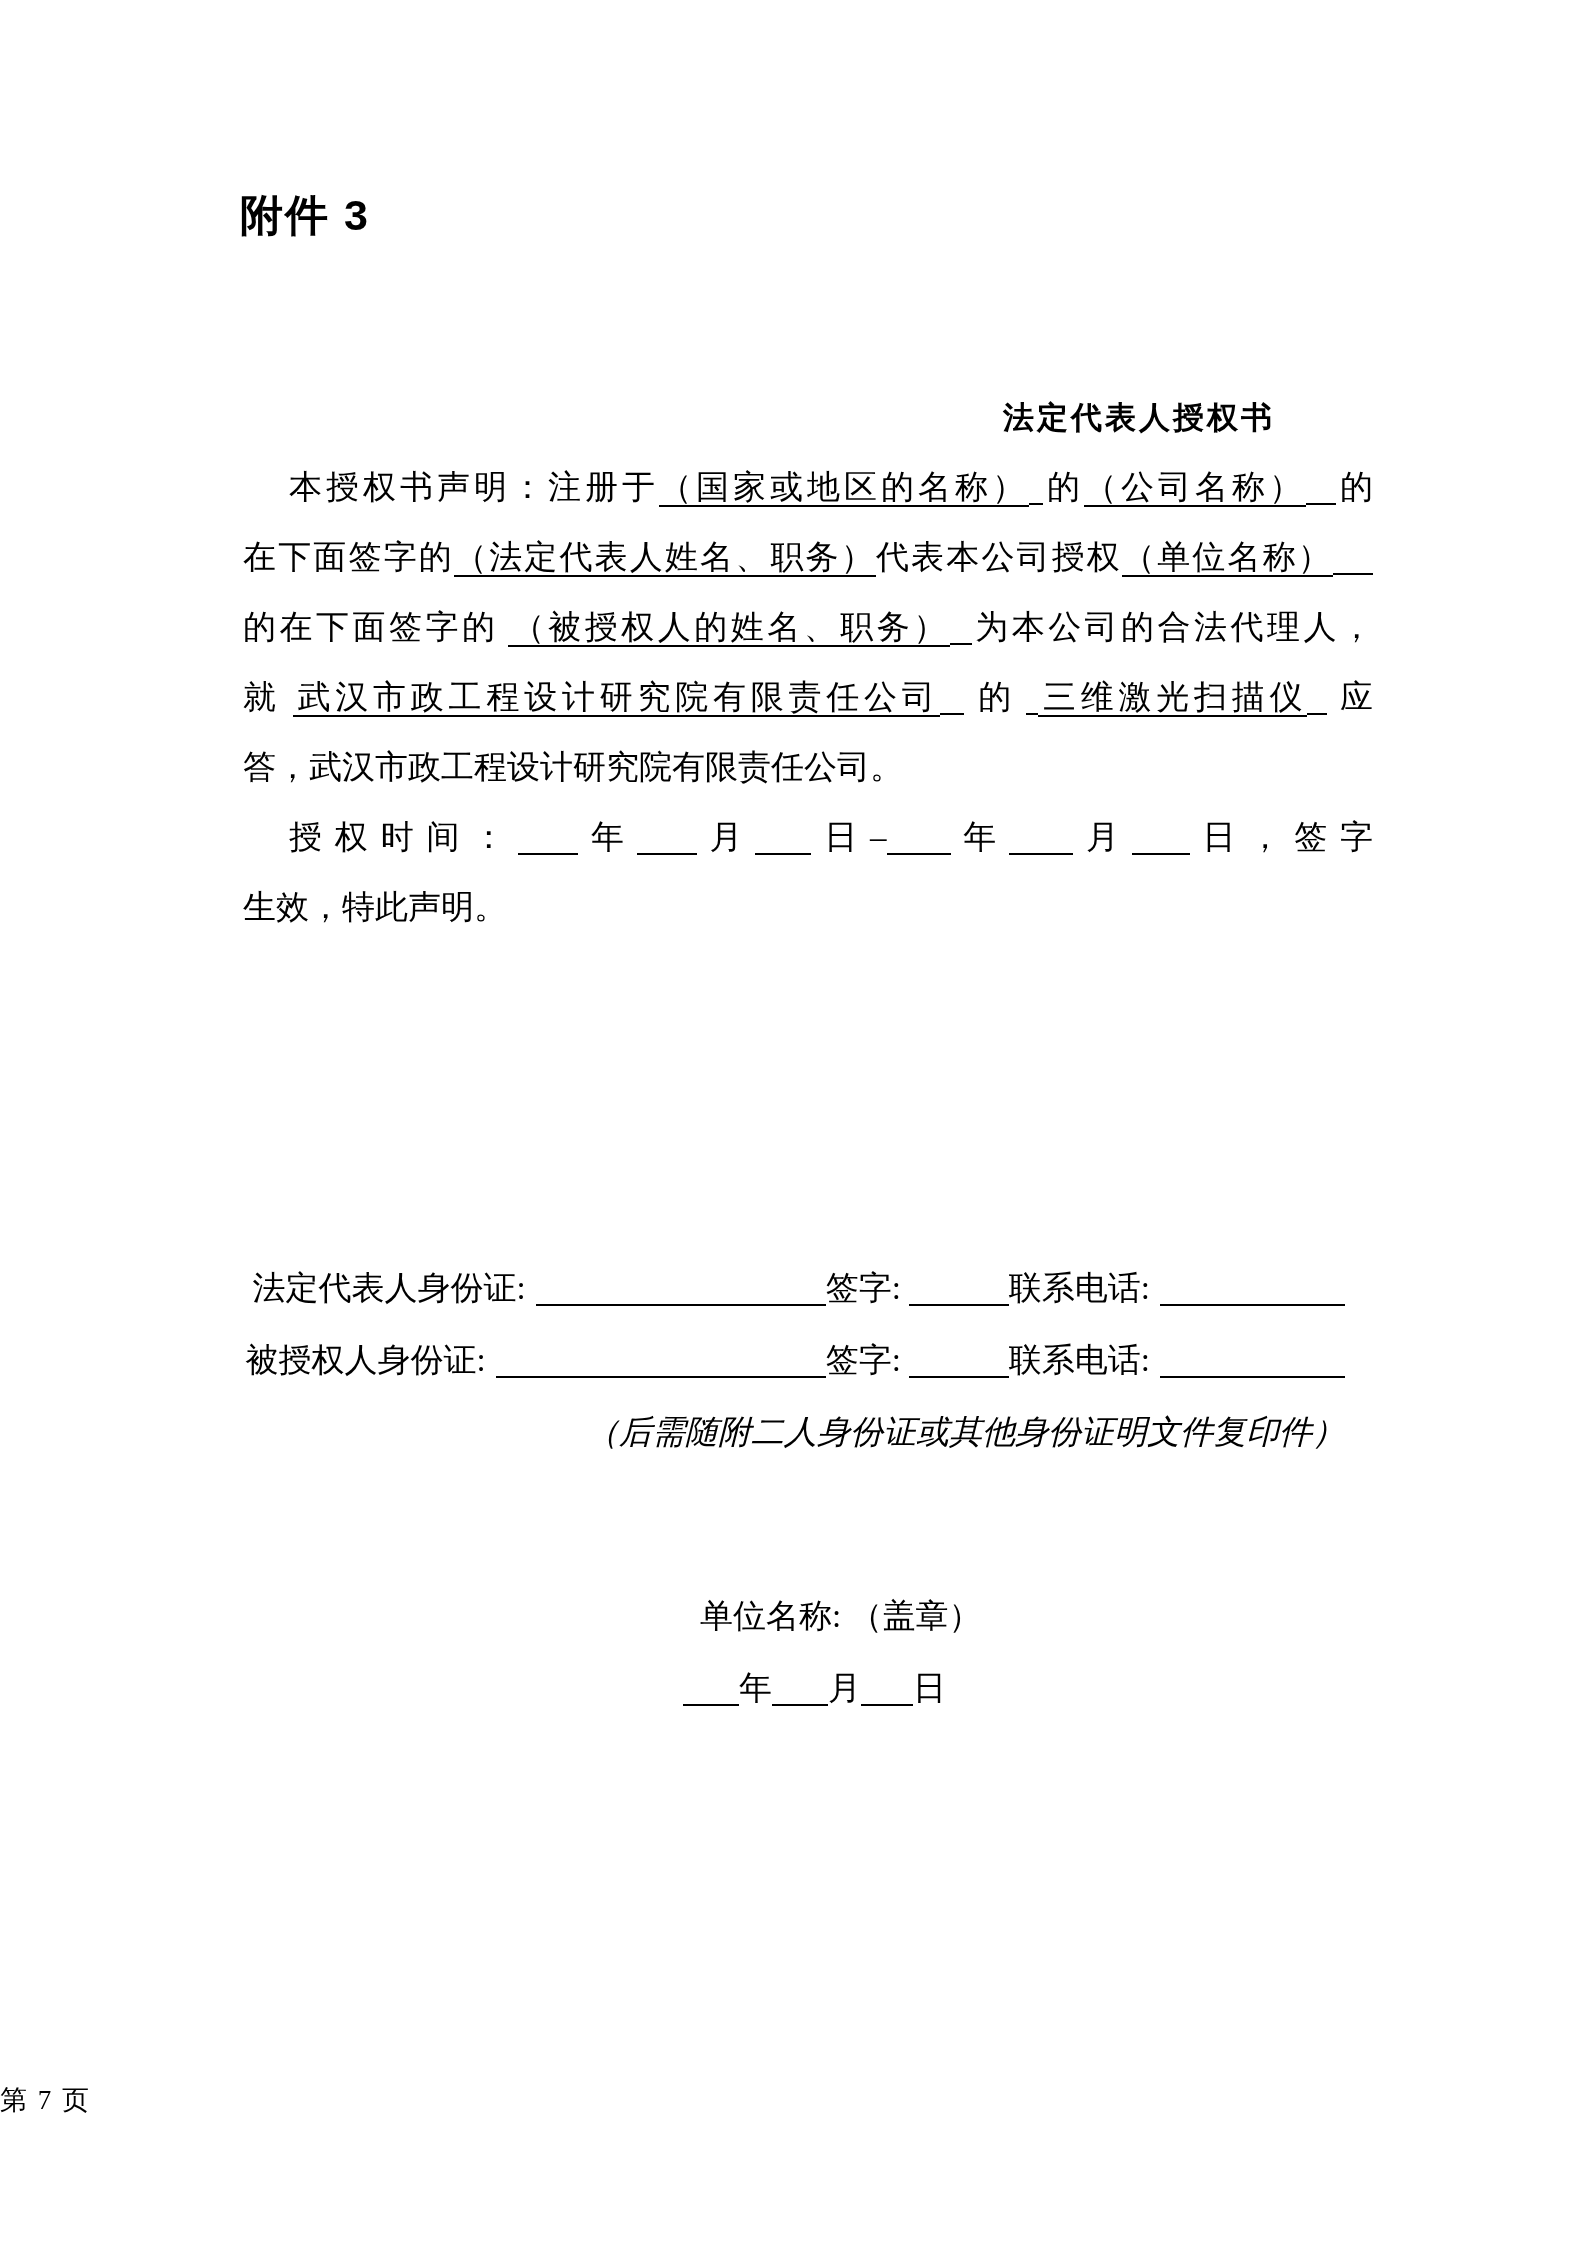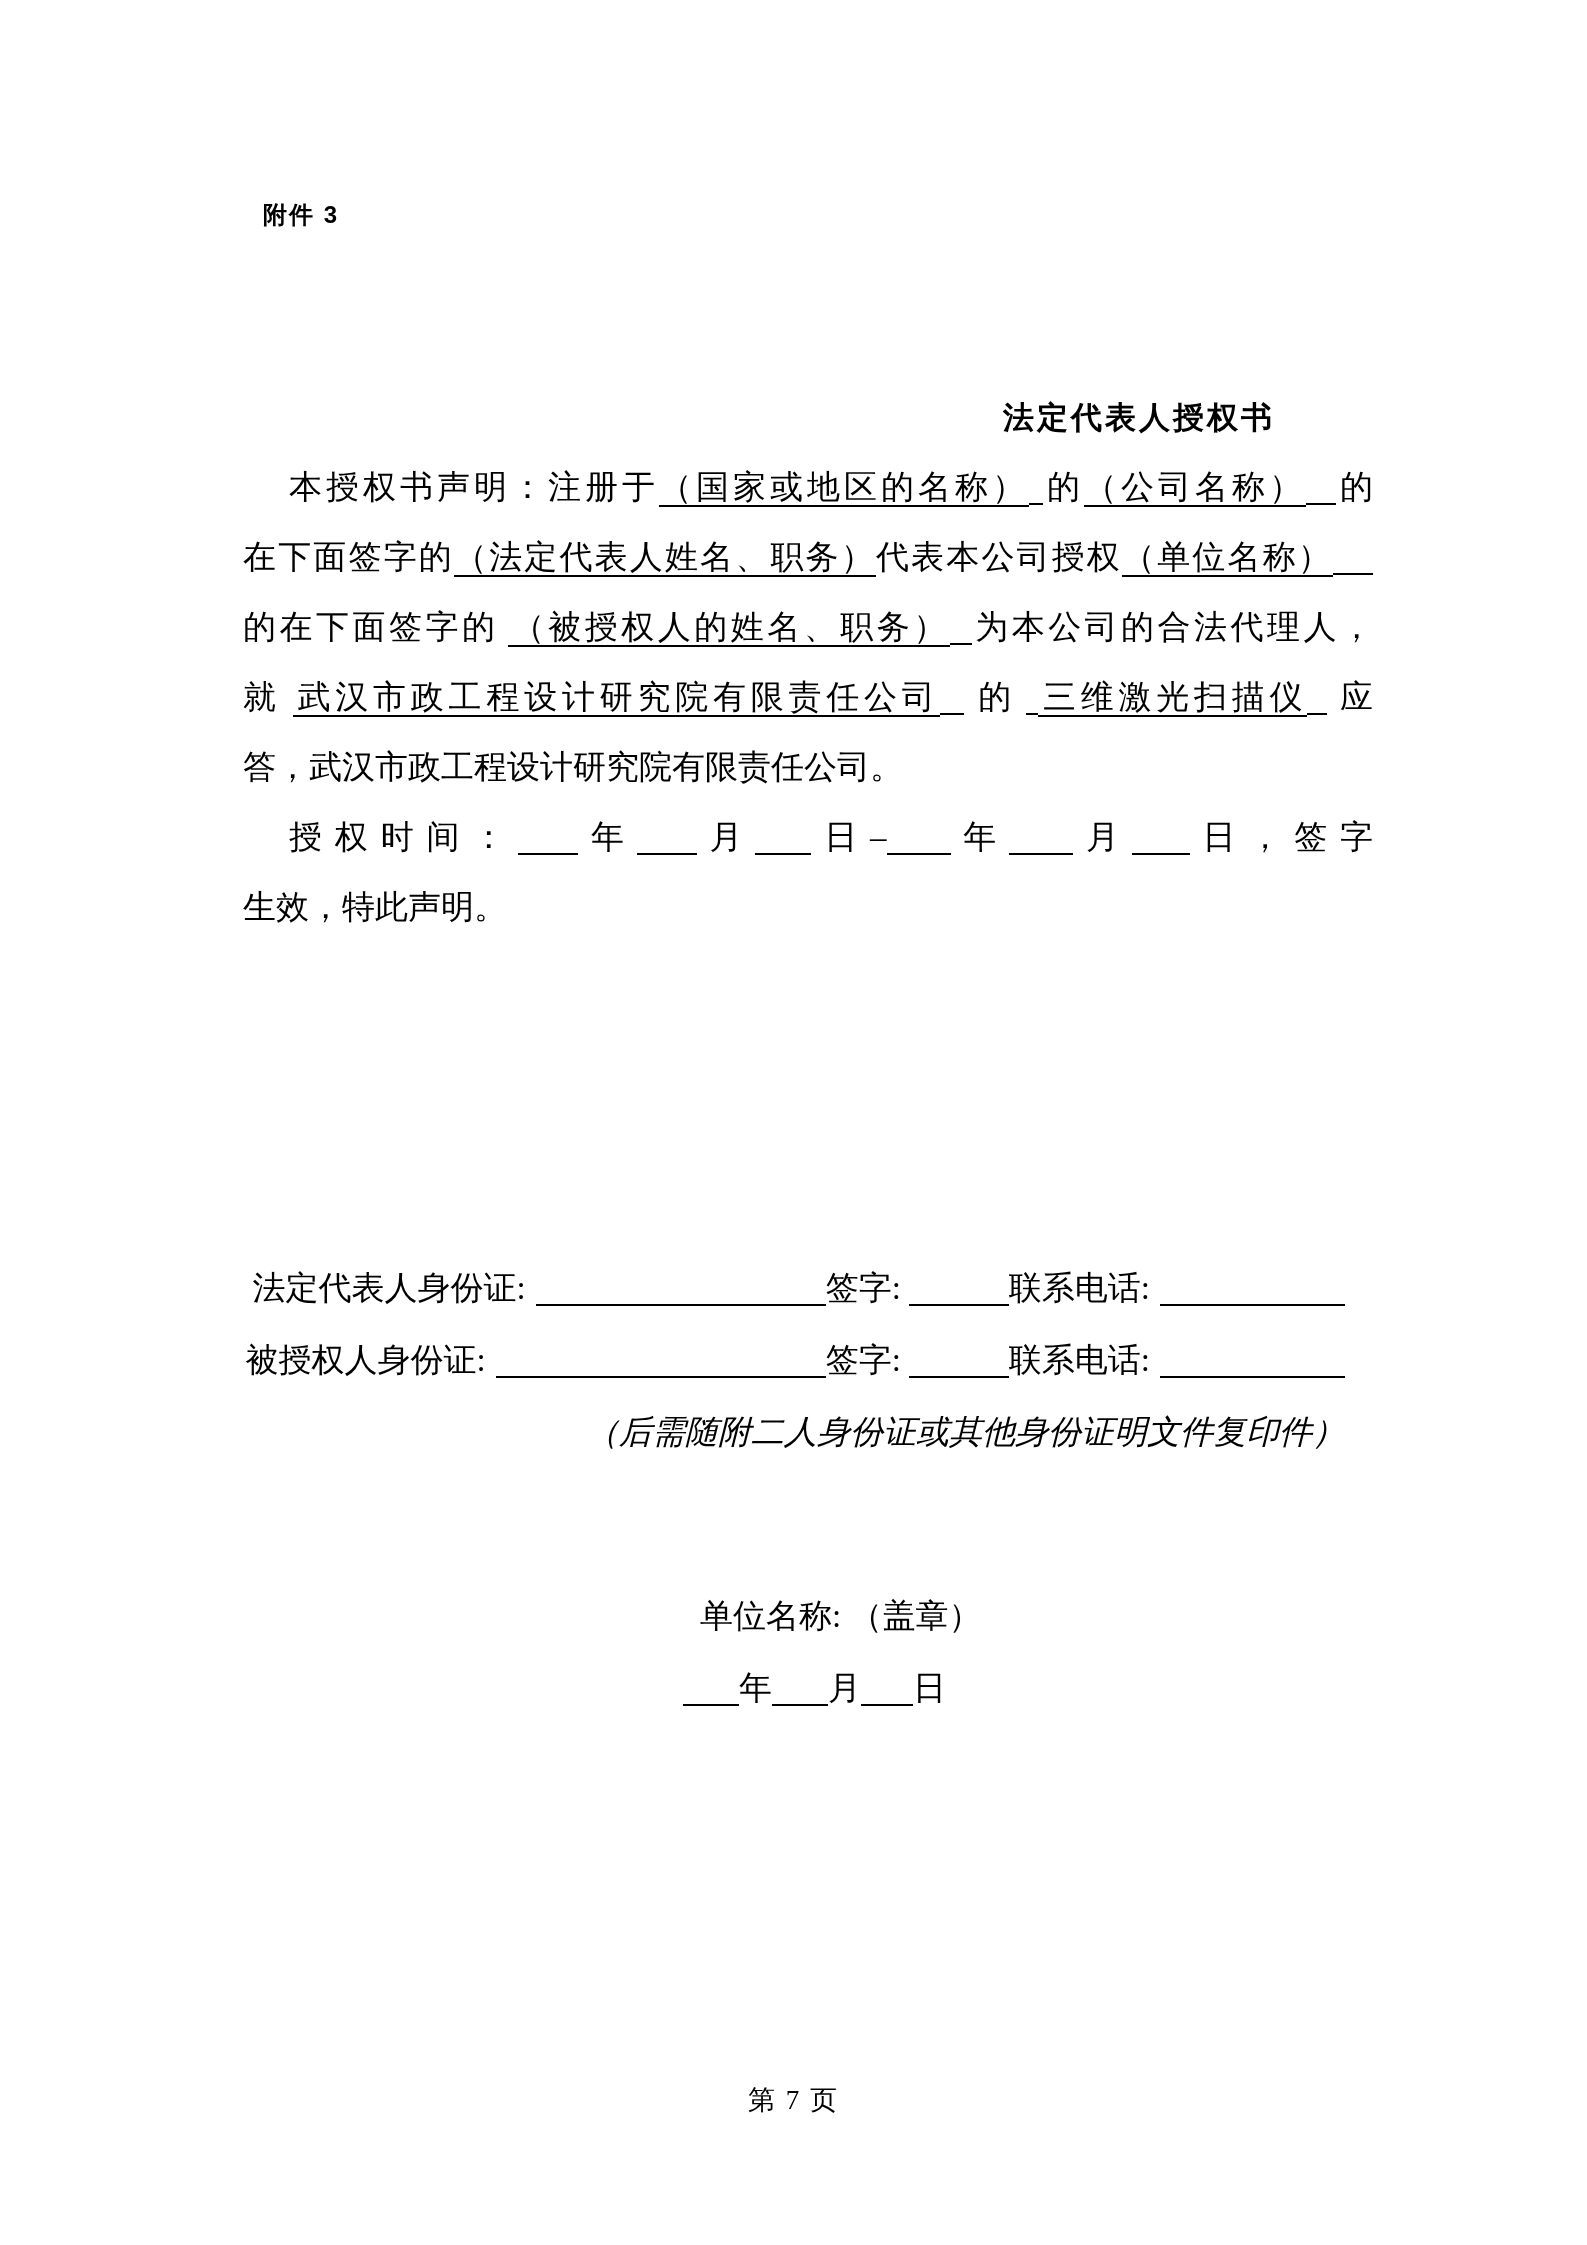--- a/index.html
+++ b/index.html
@@ -16,24 +16,23 @@
     position: absolute;
     inset: 0;
     background: #ffffff;
   }
   .attachment {
     position: absolute;
     left: 240px;
     top: 193px;
     font-family: "Liberation Sans", "DejaVu Sans", sans-serif;
     font-weight: bold;
-    font-size: 24px;
+    font-size: 43px;
     line-height: 44px;
     letter-spacing: 2px;
-    margin-left: 23px;
   }
   .title {
     position: absolute;
     left: 215px;
     top: 396px;
     width: 1130px;
     margin: 0;
     padding-right: 70px;
     box-sizing: border-box;
     text-align: right;
@@ -83,21 +82,21 @@
     font-size: 33px;
   }
   .seal-block .line { line-height: 72px; }
   .seal-name { margin-left: 485px; }
   .seal-date { margin-left: 468px; }
   .footer {
     position: absolute;
     left: 0;
     top: 2076px;
     width: 1587px;
-    text-align: center;
+    text-align: left;
     font-size: 27px;
     line-height: 48px;
     letter-spacing: 2px;
   }
 </style>
 </head>
 <body>
 
 <div class="page">
 

